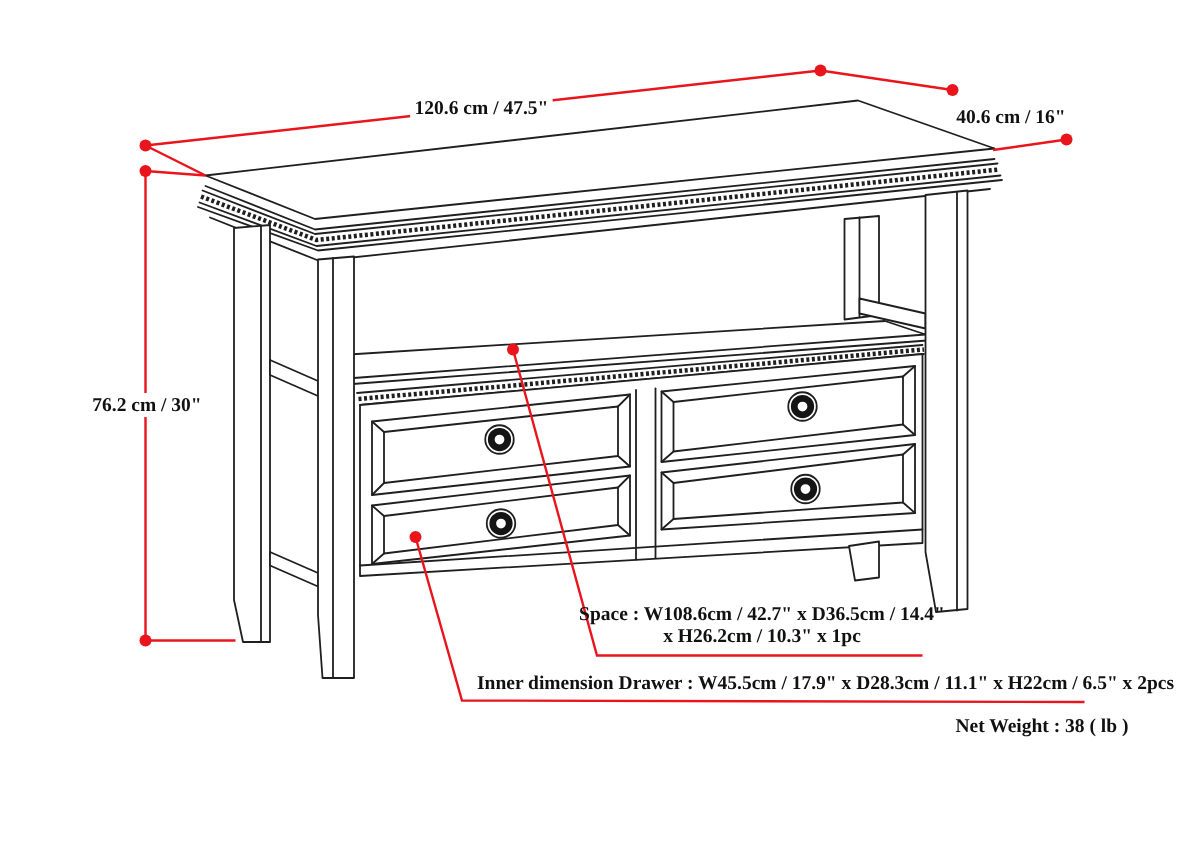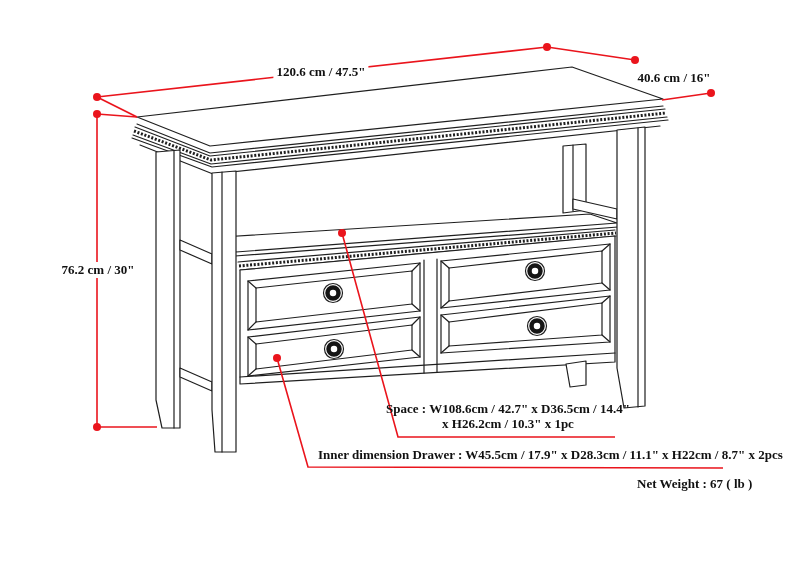--- a/index.html
+++ b/index.html
@@ -136,16 +136,16 @@
 
   <div class="dim-label centered" style="left:674px;top:70px;">40.6 cm / 16"</div>
 
   <div class="dim-label centered" style="left:98px;top:262px;">76.2 cm / 30"</div>
 
   <div class="anno anno-center" style="left:508px;top:401px;">
     <div>Space : W108.6cm / 42.7" x D36.5cm / 14.4"</div>
     <div>x H26.2cm / 10.3" x 1pc</div>
   </div>
 
-  <div class="anno" style="left:318px;top:447px;">Inner dimension Drawer : W45.5cm / 17.9" x D28.3cm / 11.1" x H22cm / 8.7" x 2pcs</div>
+  <div class="anno" style="left:318px;top:447px;">Inner dimension Drawer : W45.5cm / 17.9" x D28.3cm / 11.1" x H22cm / 6.5" x 2pcs</div>
 
-  <div class="anno" style="left:637px;top:476px;">Net Weight :  67 ( lb )</div>
+  <div class="anno" style="left:637px;top:476px;">Net Weight :  38 ( lb )</div>
 </div>
 
 </body></html>

